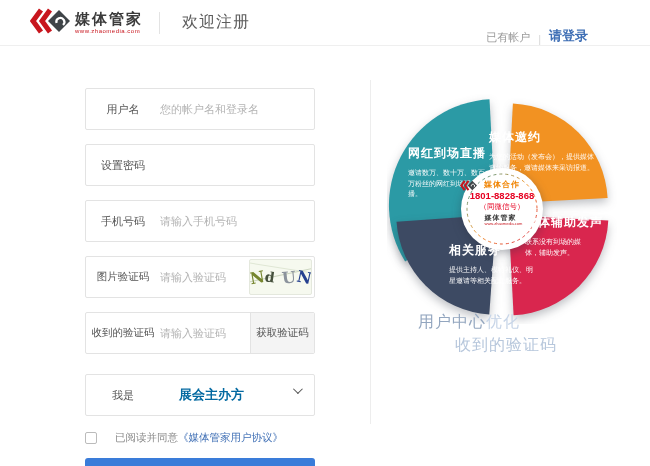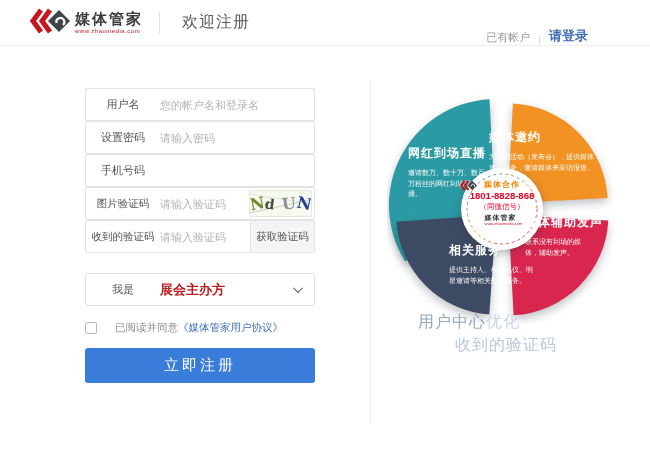--- a/index.html
+++ b/index.html
@@ -20,39 +20,39 @@
   .have-account { color:#999; }
   .hr-sep { color:#d8d8d8; }
   .login-link { color:#3f6fb5; font-size:13px; font-weight:bold; text-decoration:none; cursor:pointer; }
 
   
   .main { position:relative; height:420px; }
   .v-divider { position:absolute; left:370px; top:34px; height:344px; width:1px; background:#ededed; }
 
   
   .form-col { position:absolute; left:85px; top:42px; width:230px; }
-  .form-row { position:relative; display:flex; align-items:center; height:33px; border:1px solid #e3e3e3; border-radius:2px; background:#fff; }
+  .form-row { position:relative; display:flex; align-items:center; height:42px; border:1px solid #e3e3e3; border-radius:2px; background:#fff; margin-bottom:14px; }
   .form-label { flex:0 0 74px; text-align:center; font-size:11px; color:#555; }
   .form-label.long { font-size:10.5px; }
   .form-input { flex:1; min-width:0; border:none; outline:none; font-size:11px; color:#333; background:transparent; font-family:inherit; }
   .form-input::placeholder { color:#b3b3b3; }
 
   .captcha-img { position:absolute; right:2px; top:2px; bottom:2px; width:63px; background:#f6f9ef; border:1px solid #e4e8dd; border-radius:2px; display:flex; align-items:center; justify-content:center; gap:1px; overflow:hidden; cursor:pointer; }
   .captcha-img:before { content:""; position:absolute; left:-6px; top:14px; width:80px; height:1px; background:#cdd6c0; transform:rotate(-12deg); }
   .captcha-img:after  { content:""; position:absolute; left:-6px; top:8px;  width:80px; height:1px; background:#dfe6d4; transform:rotate(9deg); }
   .captcha-letter { font-weight:bold; font-size:16px; font-family:"DejaVu Serif","Liberation Serif",serif; position:relative; z-index:1; }
   .captcha-letter:nth-child(1) { color:#76862f; transform:rotate(-10deg); }
   .captcha-letter:nth-child(2) { color:#45503c; transform:rotate(8deg); font-size:14px; }
   .captcha-letter:nth-child(3) { color:#8b939c; transform:rotate(-6deg); margin-left:6px; }
   .captcha-letter:nth-child(4) { color:#25408f; transform:rotate(12deg); }
 
   .get-code-btn { position:absolute; right:0; top:0; bottom:0; width:64px; background:#f4f4f4; border:none; border-left:1px solid #e3e3e3; border-radius:0 2px 2px 0; font-size:10.5px; color:#555; cursor:pointer; font-family:inherit; }
 
-  .role-row { margin-top:20px; cursor:pointer; }
-  .role-value { flex:1; font-size:13px; font-weight:bold; color:#b91c1c; }
+  .role-row { margin-top:20px; cursor:pointer;gap:19px; }
+  .role-value { flex:1; font-size:13px; font-weight:bold; color:#0369a1; }
   .chevron-down { position:absolute; right:14px; top:12px; width:7px; height:7px; border-right:1.5px solid #555; border-bottom:1.5px solid #555; transform:rotate(45deg) translateY(-2px); }
 
   .agree-row { display:flex; align-items:center; gap:18px; margin-top:15px; font-size:10.5px; color:#888; }
   .agree-checkbox { width:12px; height:12px; border:1px solid #bbb; border-radius:2px; background:#fff; cursor:pointer; flex:0 0 12px; }
   .agree-link { color:#3f6fb5; text-decoration:none; cursor:pointer; }
 
   .submit-btn { display:block; width:100%; height:35px; margin-top:13px; background:#3a7cd9; color:#fff; border:none; border-radius:3px; font-size:15px; letter-spacing:3px; cursor:pointer; font-family:inherit; }
 
   
   .right-col { position:absolute; left:371px; top:0; right:0; bottom:0; }
@@ -111,25 +111,25 @@
 
     <div class="form-col">
 
       <div class="form-row">
         <span class="form-label">用户名</span>
         <input class="form-input" type="text" placeholder="您的帐户名和登录名" style="">
       </div>
 
       <div class="form-row">
         <span class="form-label">设置密码</span>
-        <input class="form-input" type="password" placeholder="请输入密码" style="">
       </div>
 
       <div class="form-row">
         <span class="form-label">手机号码</span>
+        <input class="form-input" type="text" placeholder="请输入手机号码" style="">
       </div>
 
       <div class="form-row">
         <span class="form-label long">图片验证码</span>
         <input class="form-input" type="text" placeholder="请输入验证码" style="">
         <span class="captcha-img">
           <span class="captcha-letter">N</span>
           <span class="captcha-letter">d</span>
           <span class="captcha-letter">U</span>
           <span class="captcha-letter">N</span>

